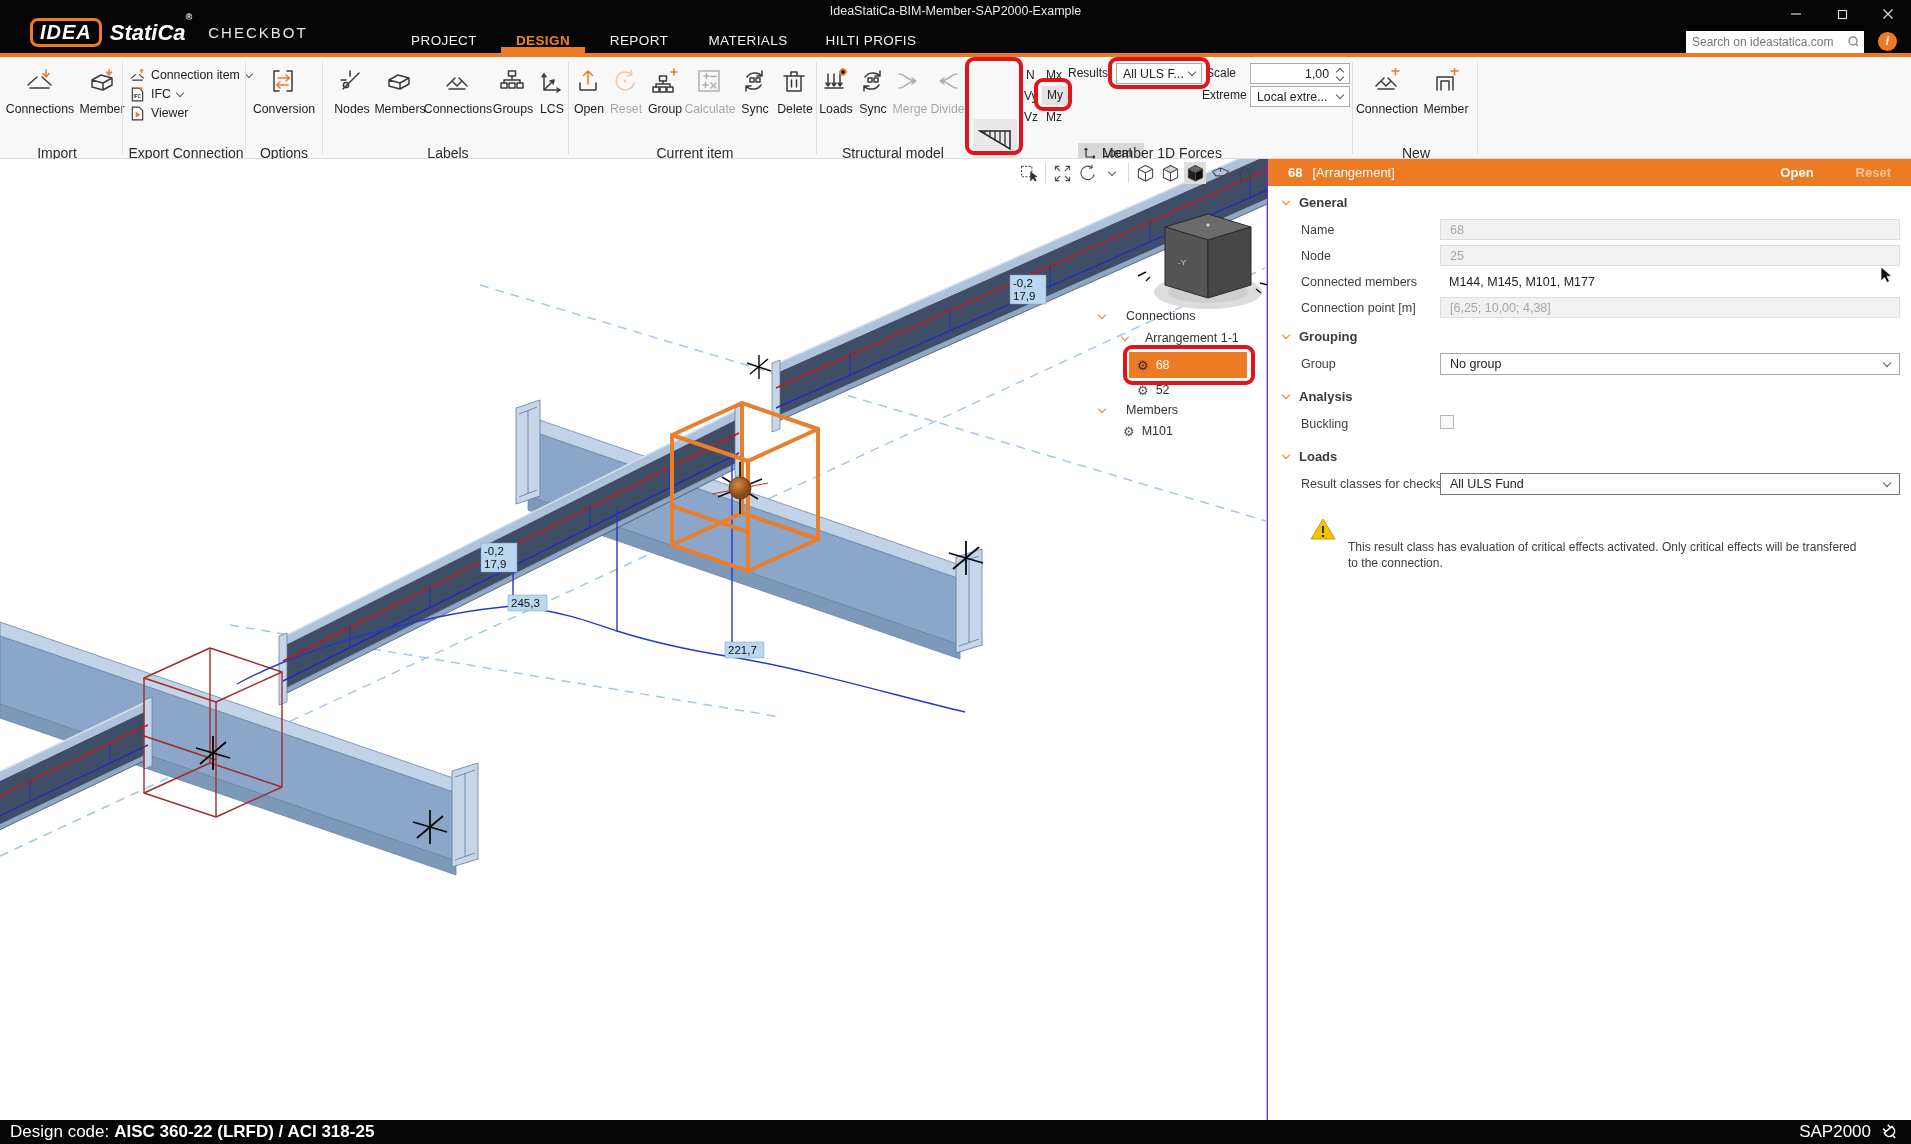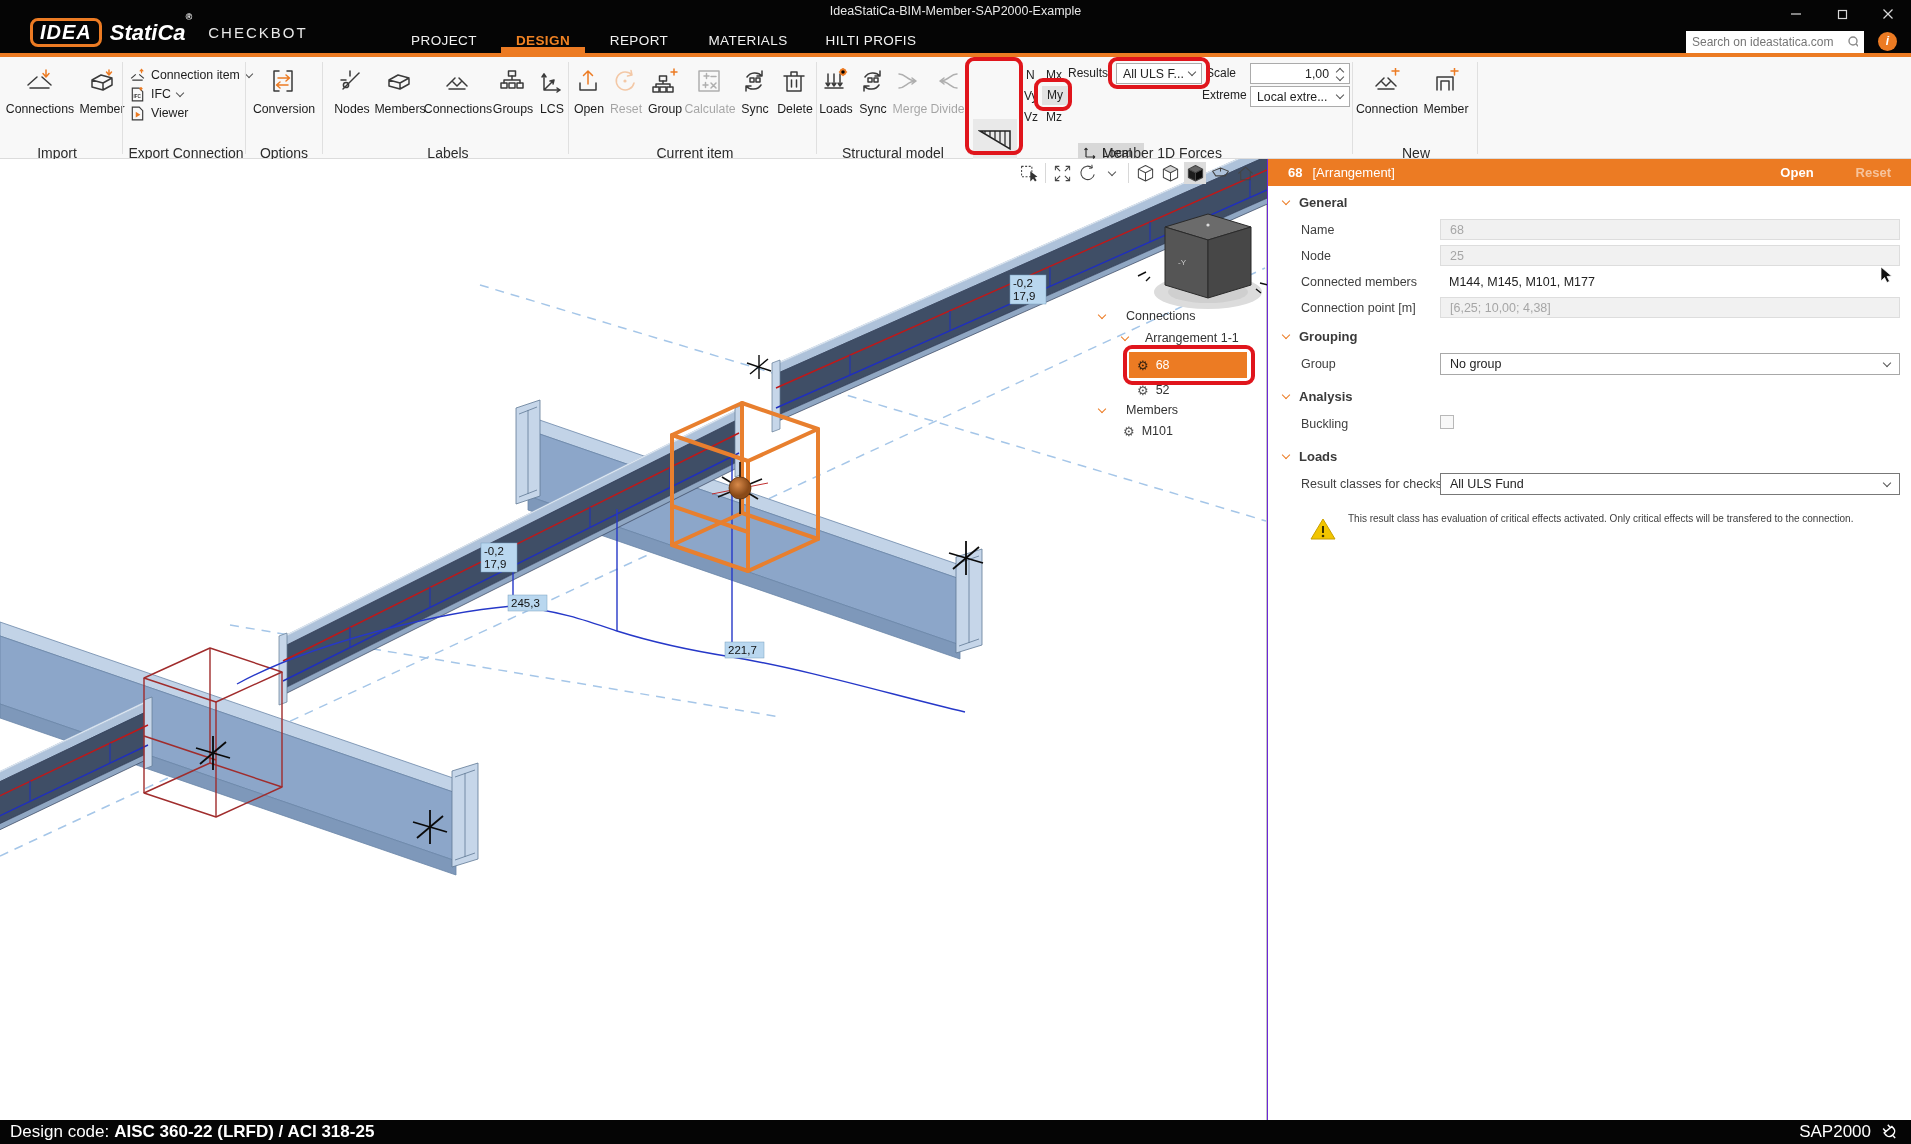--- a/index.html
+++ b/index.html
@@ -67,21 +67,21 @@
   
   #panel { position:absolute; left:1268px; top:159px; width:643px; height:961px; background:#fff; font-size:12.5px; color:#444; }
   #phead { position:absolute; left:0; top:0; width:643px; height:27px; background:#ec7b23; color:#fff; display:flex; align-items:center; padding:0 20px; gap:10px; font-size:13px; }
   #phead .grow { flex:1; }
   .sect { position:absolute; left:15px; display:flex; align-items:center; gap:10px; font-weight:700; color:#3a3a3a; font-size:13px; }
   .schev { width:6px; height:6px; border-right:1.6px solid #ec7b23; border-bottom:1.6px solid #ec7b23; transform:rotate(45deg); margin-top:-3px; }
   .plbl { position:absolute; left:33px; color:#3f3f3f;text-align:right; }
   .din { position:absolute; left:172px; width:460px; height:21px; background:#f1f1f1; border:1px solid #dddddd; color:#a6a6a6; display:flex; align-items:center; padding:0 9px; }
   .pdd { position:absolute; left:172px; width:460px; height:22px; background:#fff; border:1px solid #a8a8a8; display:flex; align-items:center; justify-content:space-between; padding:0 9px; color:#222; }
   #warnicon { position:absolute; left:42px; top:358px; }
-  #warntext { position:absolute; left:80px; top:352px; width:510px; line-height:16px; color:#3d3d3d; font-size:10px; }
+  #warntext { position:absolute; left:80px; top:380px; width:510px; line-height:16px; color:#3d3d3d; font-size:12px; }
 
   
   #statusbar { position:absolute; left:0; top:1120px; width:1911px; height:24px; background:#050505; color:#fff; font-size:17px; display:flex; align-items:center; padding:0 10px; }
   #statusbar b { font-weight:700; margin-left:5px; }
   #statusbar .grow { flex:1; }
 </style>
 </head>
 <body>
 
 <div id="app">

